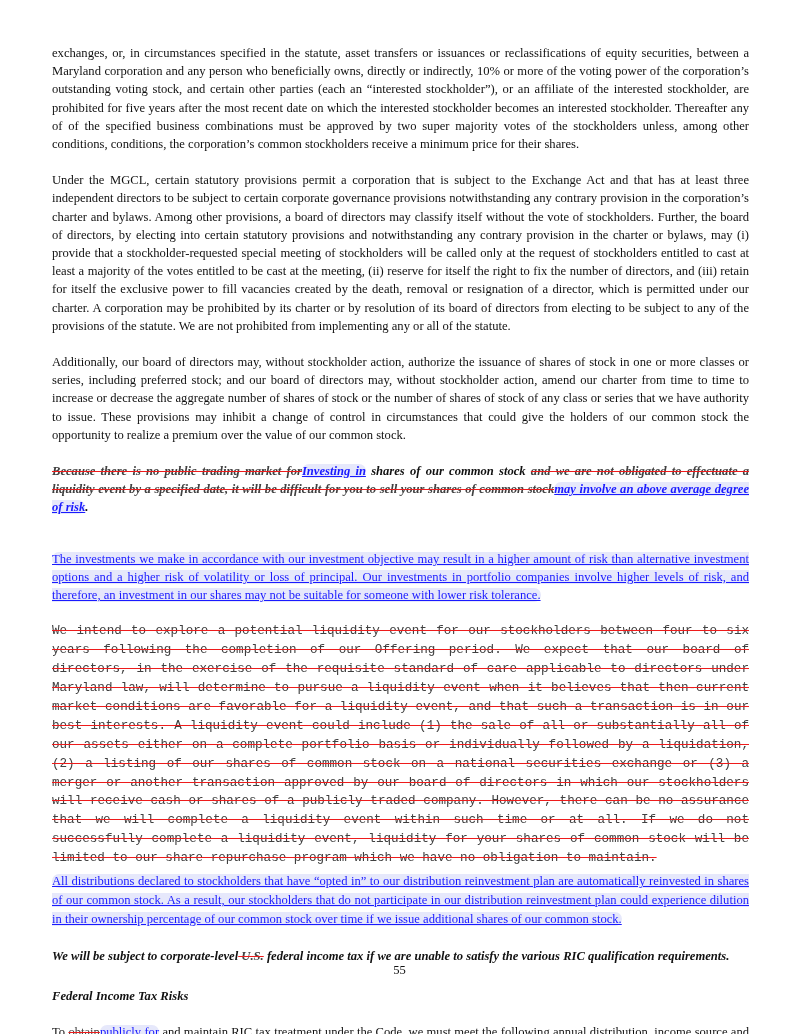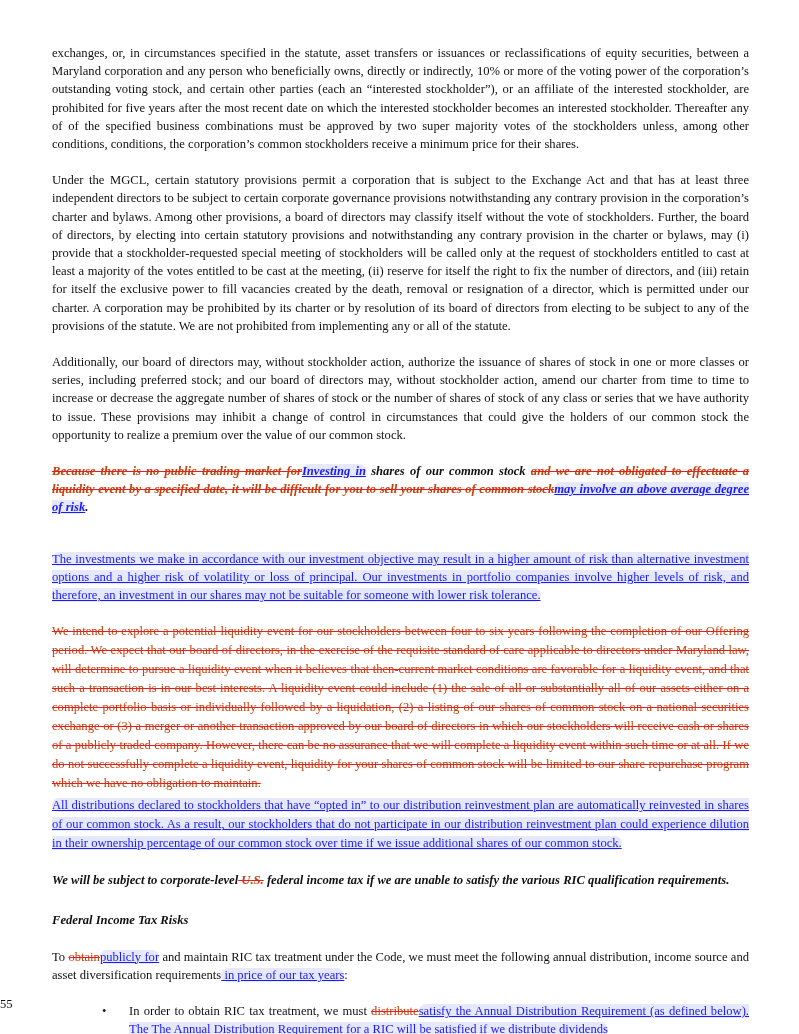--- a/index.html
+++ b/index.html
@@ -1,28 +1,28 @@
 <!DOCTYPE html>
 <html><head>
 <meta charset="utf-8">
 <style>
   html, body { margin: 0; padding: 0; background: #ffffff; }
   body { width: 799px; height: 1034px; position: relative; overflow: hidden;
          font-family: "Liberation Serif", "DejaVu Serif", serif; color: #111; }
   .page { position: absolute; left: 48px; top: 40px; width: 705px; }
   p { margin: 4px; font-size: 12.6px; line-height: 18.2px; text-align: justify; }
   .gap { margin-top: 18px; }
-  .del { color: #c2410c; text-decoration: line-through; text-decoration-color: #ee1c1c; }
+  .del { color: #404040; text-decoration: line-through; text-decoration-color: #ee1c1c; }
   .ins { color: #1a1aff; text-decoration: underline; background: #e6e8fb; border-radius: 7px; }
   .bi { font-weight: bold; font-style: italic; }
   .i { font-style: italic; }
-  .loose p, p.loose { line-height: 18.9px; }
+  .loose p, p.loose { line-height: 18.9px; font-family: Liberation Mono, monospace; }
   .bullet-row { position: relative; padding-left: 77px; margin-top: 18px; }
   .bullet { position: absolute; left: 54px; top: 0; font-size: 12.6px; line-height: 18.2px; }
-  .pagenum { position: absolute; top: 997px; left: 0; width: 799px; font-size: 12.6px; }
+  .pagenum { position: absolute; top: 963px; left: 0; width: 799px; text-align: center; font-size: 12.6px; }
 </style>
 </head>
 <body>
 
 <div class="page">
 
   <p>exchanges, or, in circumstances specified in the statute, asset transfers or issuances or reclassifications of equity securities, between a Maryland corporation and any person who beneficially owns, directly or indirectly, 10% or more of the voting power of the corporation’s outstanding voting stock, and certain other parties (each an “interested stockholder”), or an affiliate of the interested stockholder, are prohibited for five years after the most recent date on which the interested stockholder becomes an interested stockholder. Thereafter any of of the specified business combinations must be approved by two super majority votes of the stockholders unless, among other conditions, conditions, the corporation’s common stockholders receive a minimum price for their shares.</p>
 
   <p class="gap">Under the MGCL, certain statutory provisions permit a corporation that is subject to the Exchange Act and that has at least three independent directors to be subject to certain corporate governance provisions notwithstanding any contrary provision in the corporation’s charter and bylaws. Among other provisions, a board of directors may classify itself without the vote of stockholders. Further, the board of directors, by electing into certain statutory provisions and notwithstanding any contrary provision in the charter or bylaws, may (i) provide that a stockholder-requested special meeting of stockholders will be called only at the request of stockholders entitled to cast at least a majority of the votes entitled to be cast at the meeting, (ii) reserve for itself the right to fix the number of directors, and (iii) retain for itself the exclusive power to fill vacancies created by the death, removal or resignation of a director, which is permitted under our charter. A corporation may be prohibited by its charter or by resolution of its board of directors from electing to be subject to any of the provisions of the statute. We are not prohibited from implementing any or all of the statute.</p>
 

